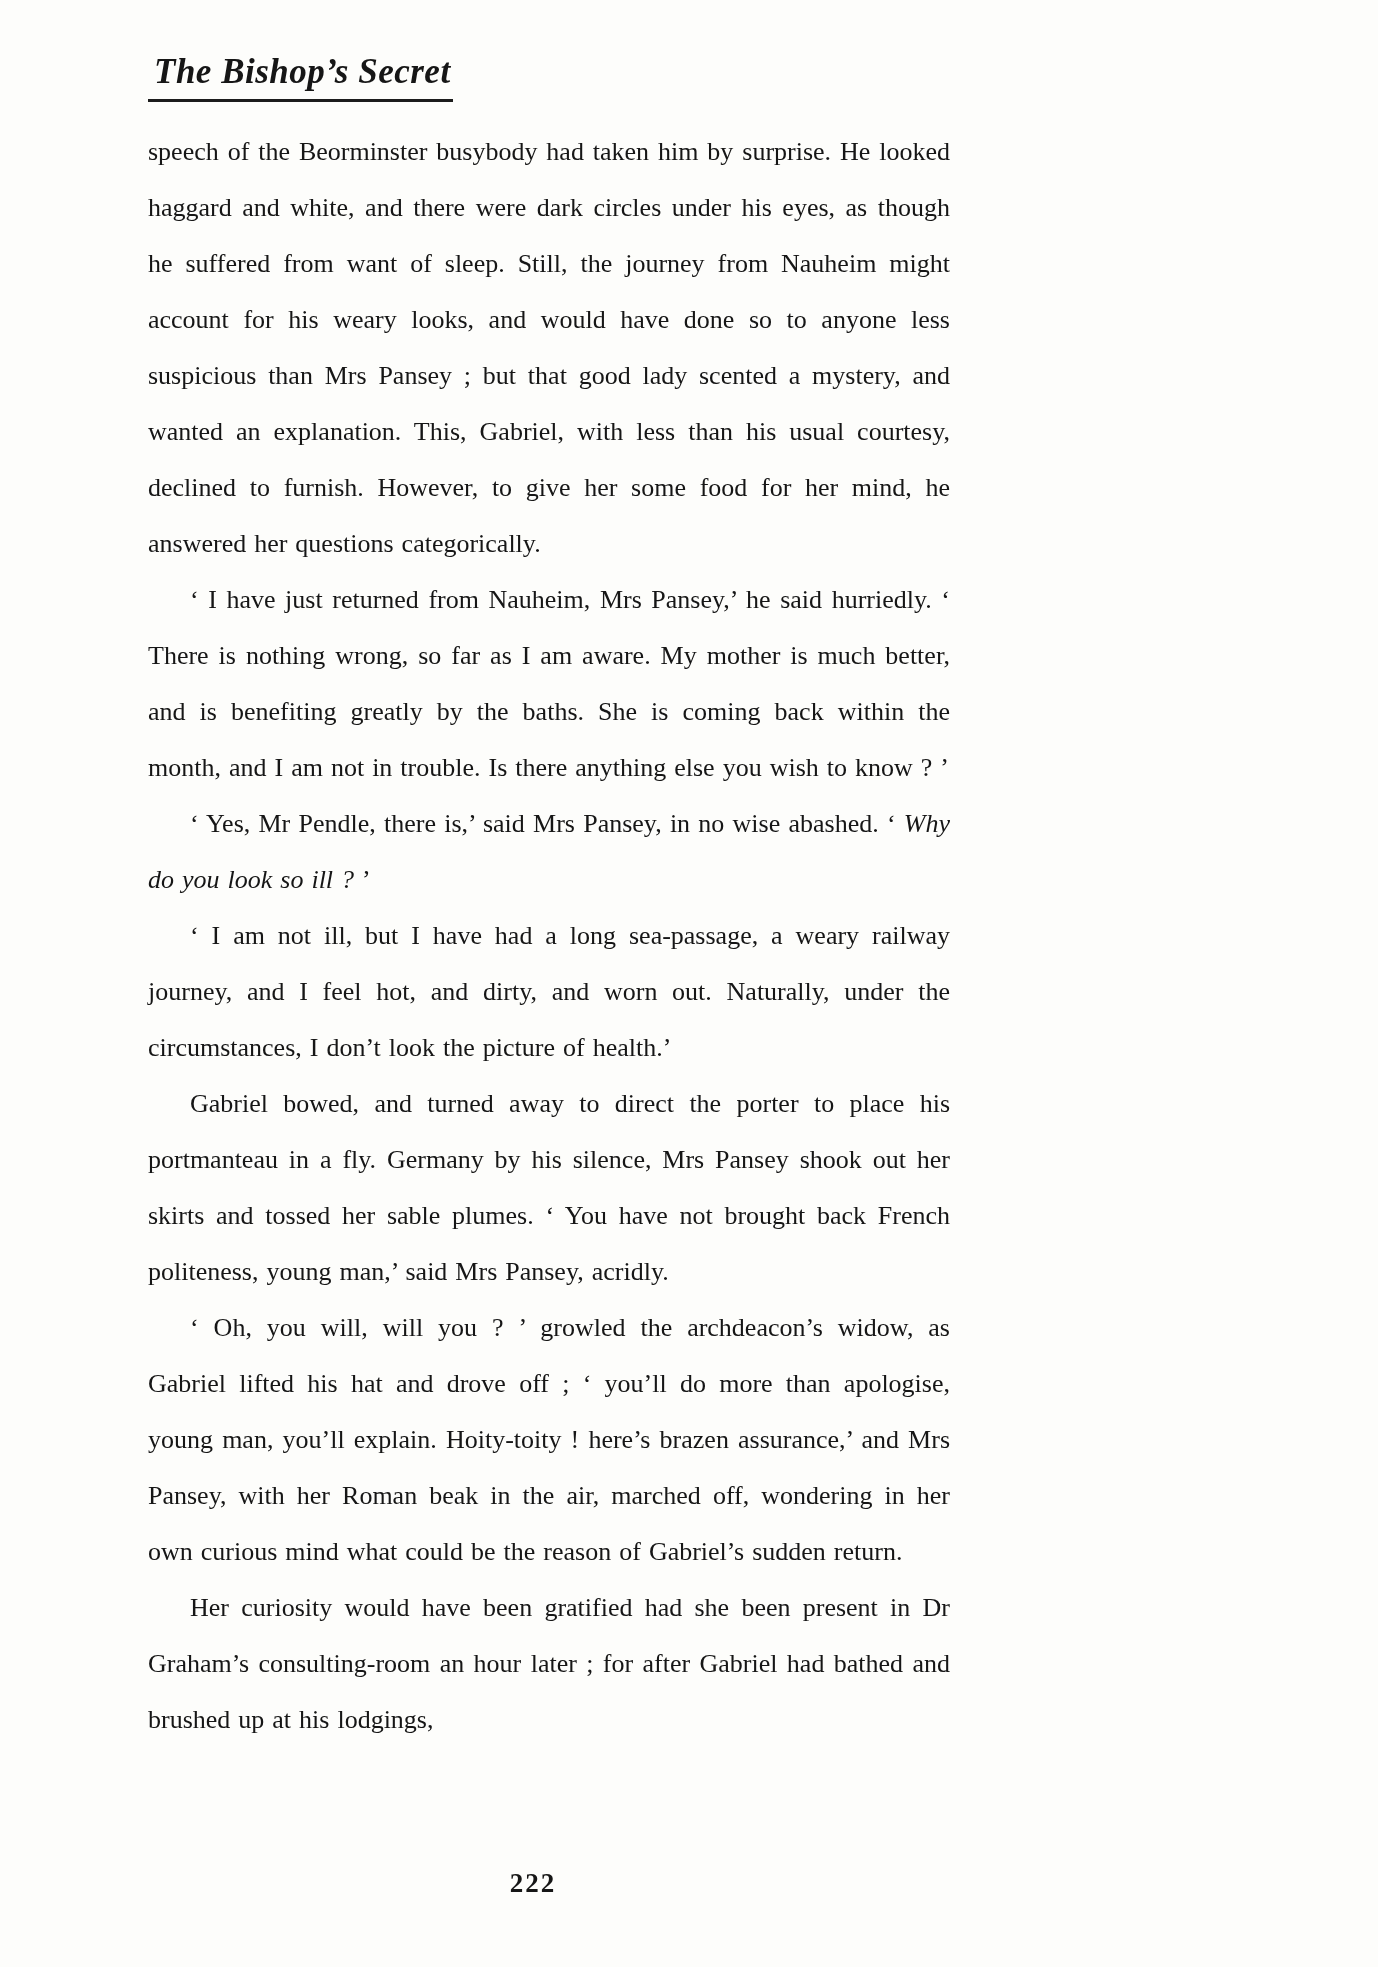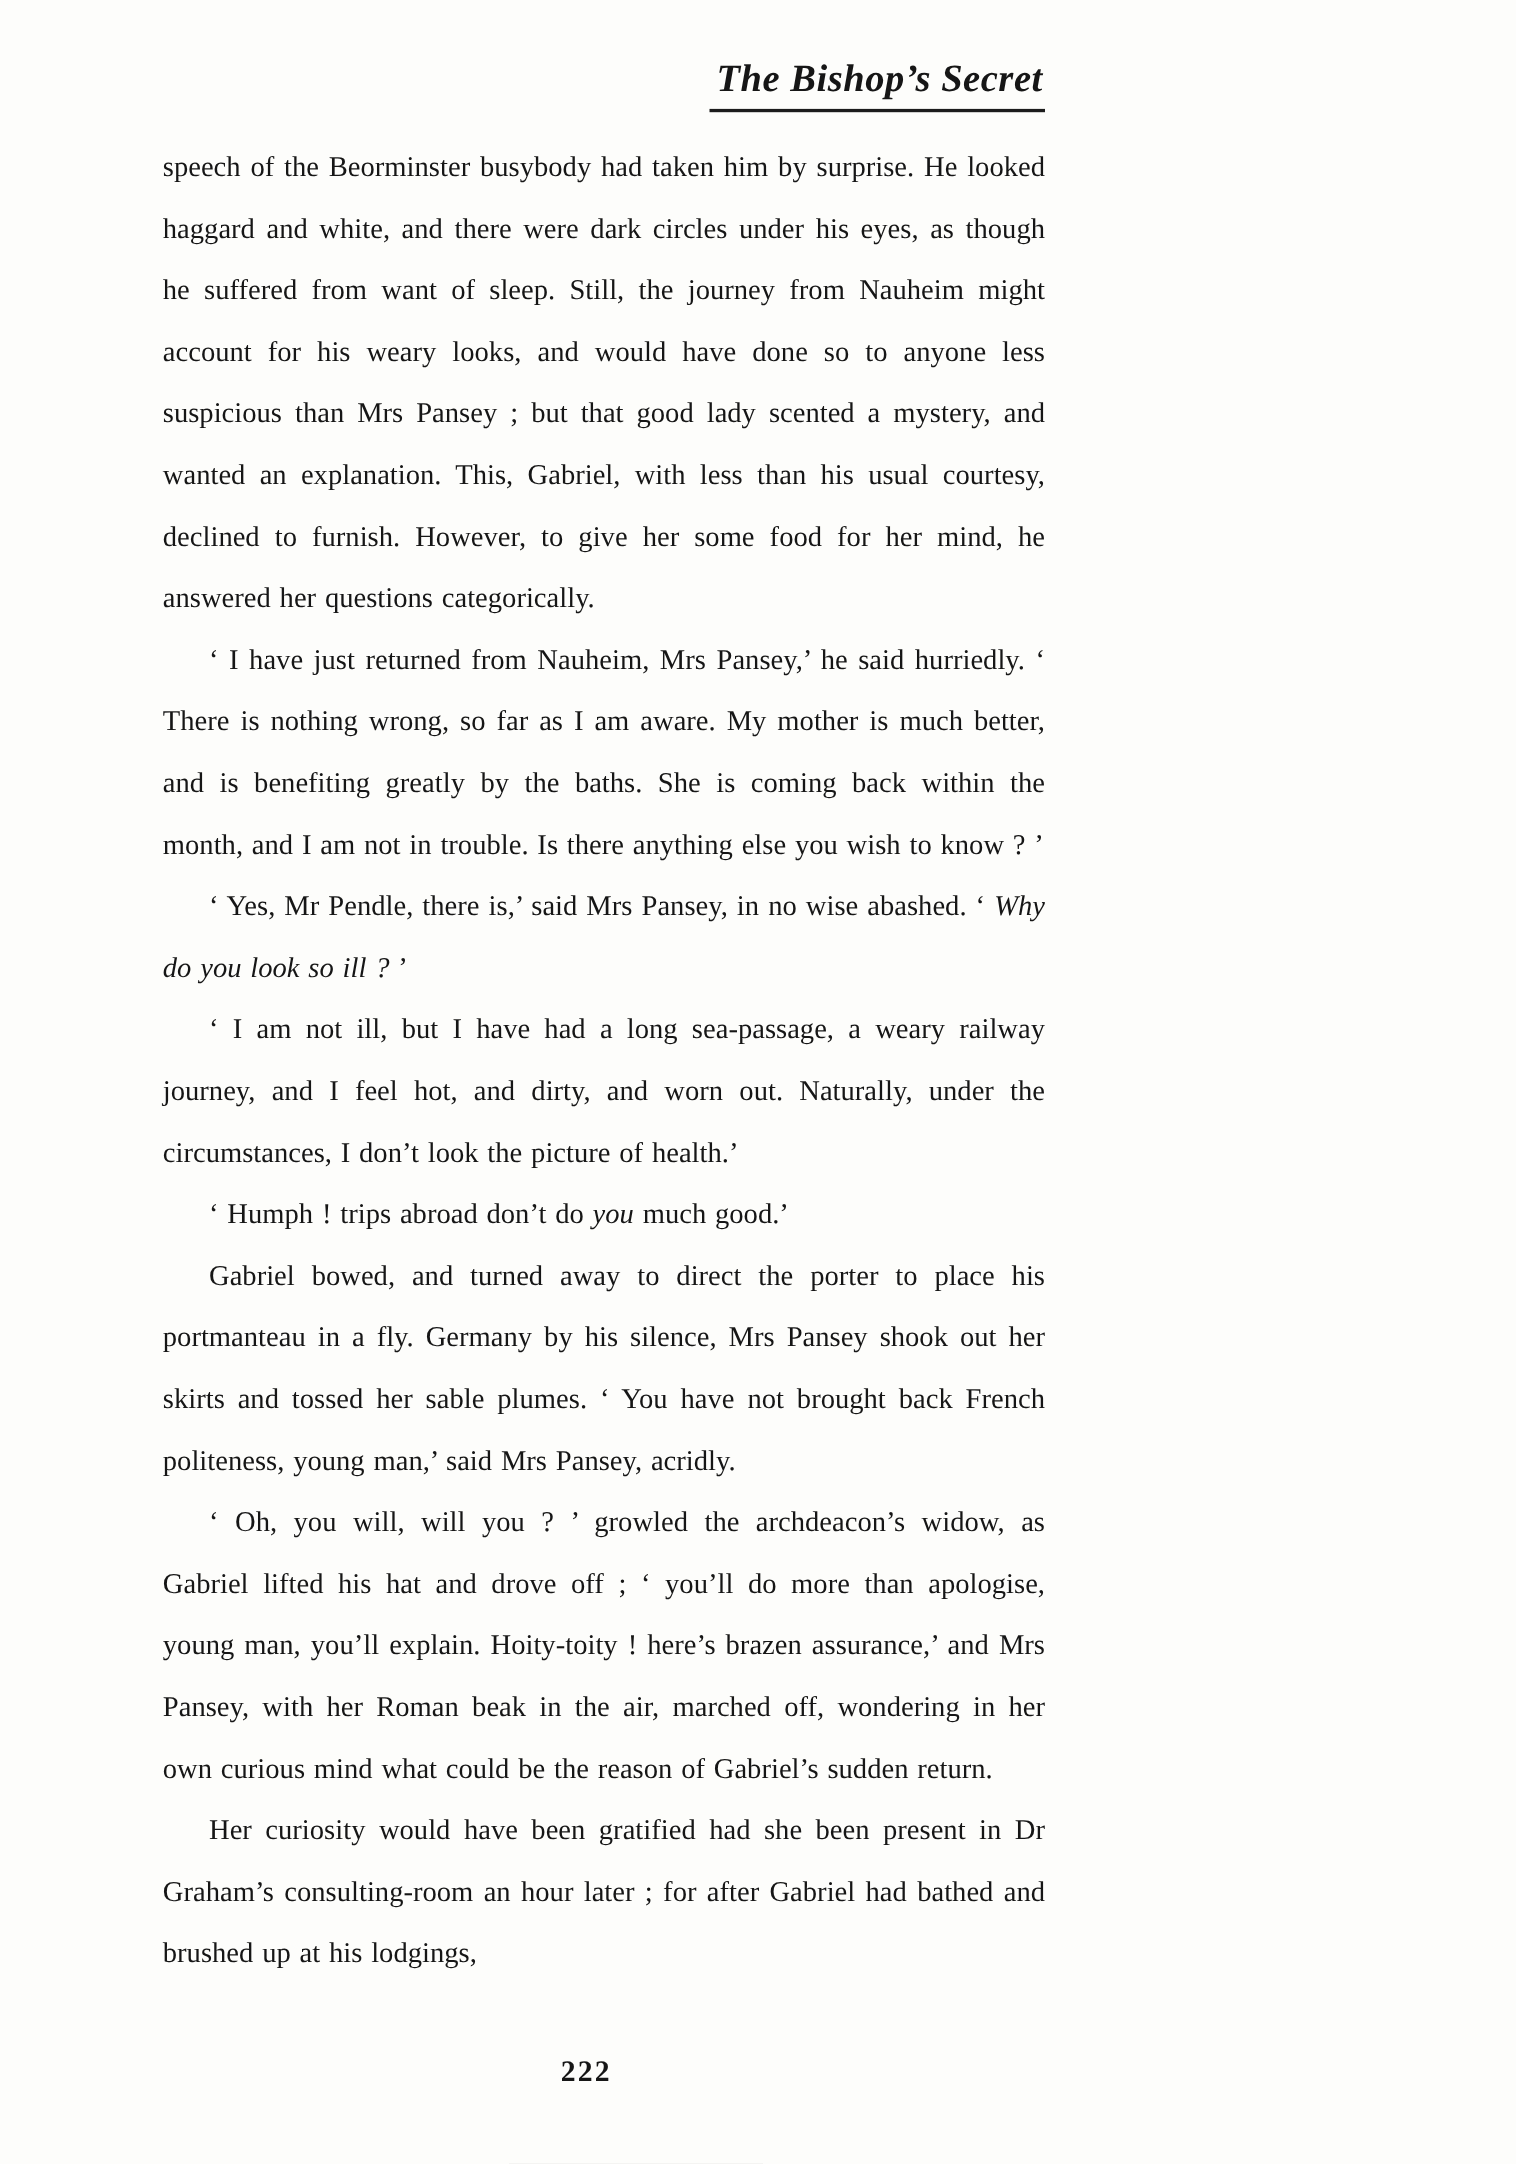--- a/index.html
+++ b/index.html
@@ -17,21 +17,20 @@
     color: #161616;
     overflow: hidden;
   }
   .content {
     position: absolute;
     left: 148px;
     top: 52px;
     width: 802px;
   }
   .running-head-wrap {
-    text-align: right;
     margin-bottom: 22px;
     text-decoration: underline;
   }
   .running-head {
     display: inline-block;
     font-style: italic;
     font-weight: 700;
     font-size: 35px;
     letter-spacing: 0.5px;
     padding: 0 2px 7px 6px;
@@ -68,20 +67,19 @@
 <div class="page">
   <div class="content">
     <div class="running-head-wrap">
       <span class="running-head">The Bishop’s Secret</span>
     </div>
     <div class="text-block" id="text-block">
         <p class=""><span>speech of the Beorminster busybody had taken him by surprise.  He looked haggard and white, and there were dark circles under his eyes, as though he suffered from want of sleep.  Still, the journey from Nauheim might account for his weary looks, and would have done so to anyone less suspicious than Mrs Pansey ; but that good lady scented a mystery, and wanted an explanation.  This, Gabriel, with less than his usual courtesy, declined to furnish.  However, to give her some food for her mind, he answered her questions categorically.</span></p>
         <p class="indent"><span>‘ I have just returned from Nauheim, Mrs Pansey,’ he said hurriedly.  ‘ There is nothing wrong, so far as I am aware.  My mother is much better, and is benefiting greatly by the baths.  She is coming back within the month, and I am not in trouble.  Is there anything else you wish to know ? ’</span></p>
         <p class="indent"><span>‘ Yes, Mr Pendle, there is,’ said Mrs Pansey, in no wise abashed.  ‘ </span><i>Why do you look so ill ?</i><span> ’</span></p>
         <p class="indent"><span>‘ I am not ill, but I have had a long sea-passage, a weary railway journey, and I feel hot, and dirty, and worn out.  Naturally, under the circumstances, I don’t look the picture of health.’</span></p>
-        <p class="indent"><span>‘ Humph !  trips abroad don’t do </span><i>you</i><span> much good.’</span></p>
         <p class="indent"><span>Gabriel bowed, and turned away to direct the porter to place his portmanteau in a fly.  Germany by his silence, Mrs Pansey shook out her skirts and tossed her sable plumes.  ‘ You have not brought back French politeness, young man,’ said Mrs Pansey, acridly.</span></p>
         <p class="indent"><span>‘ Oh, you will, will you ? ’ growled the archdeacon’s widow, as Gabriel lifted his hat and drove off ; ‘ you’ll do more than apologise, young man, you’ll explain.  Hoity-toity ! here’s brazen assurance,’ and Mrs Pansey, with her Roman beak in the air, marched off, wondering in her own curious mind what could be the reason of Gabriel’s sudden return.</span></p>
         <p class="indent"><span>Her curiosity would have been gratified had she been present in Dr Graham’s consulting-room an hour later ; for after Gabriel had bathed and brushed up at his lodgings,</span></p>
       </div>
   </div>
   <div class="page-number">222</div>
 </div>
 
 </body></html>

